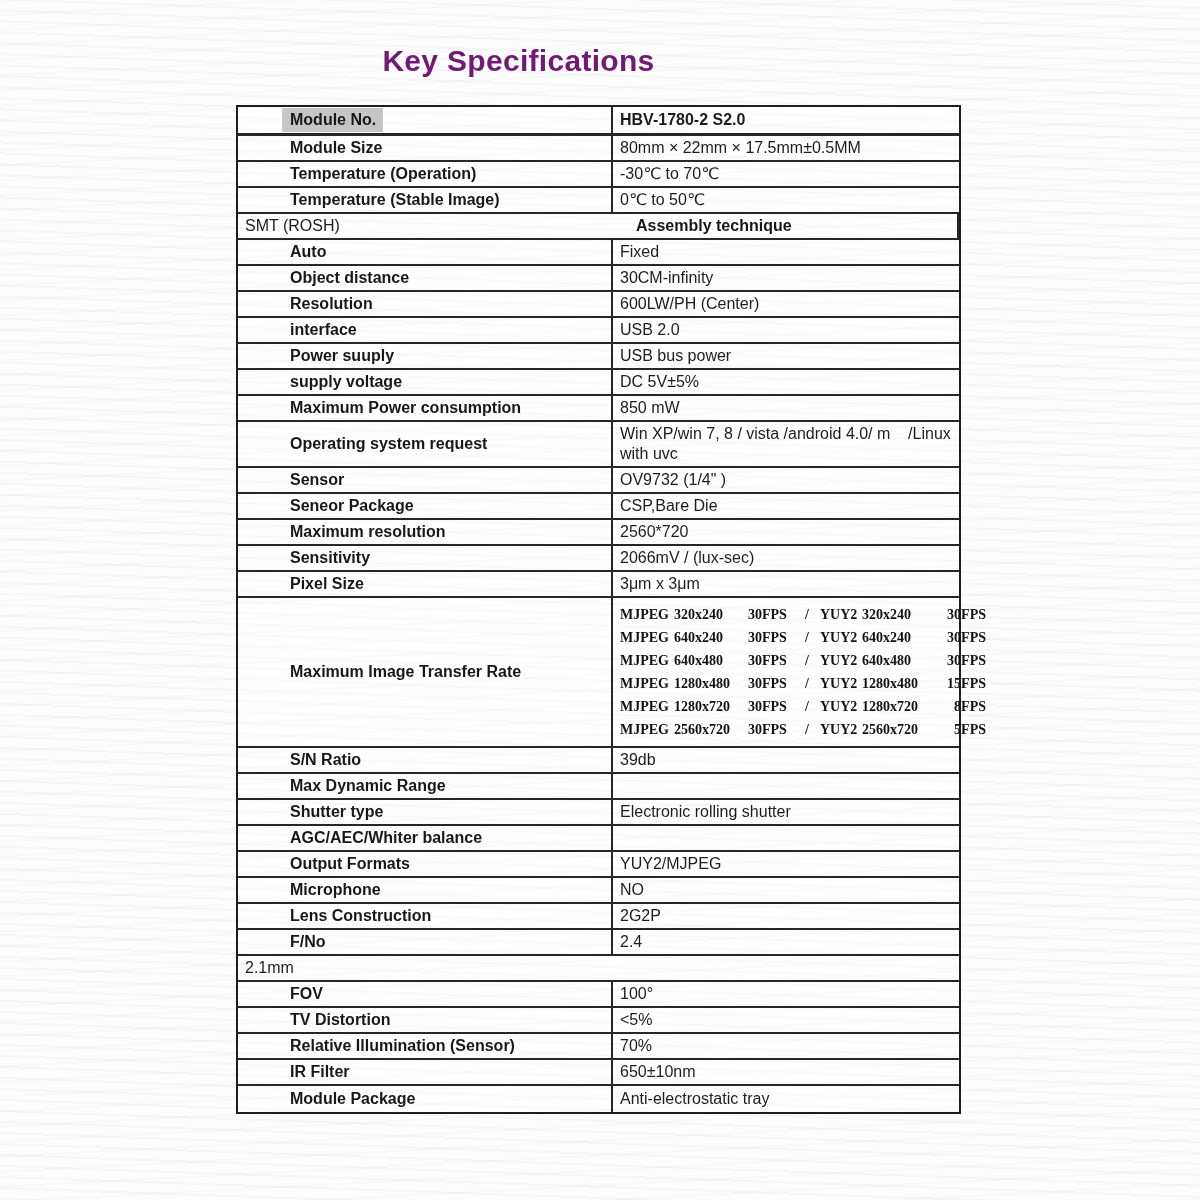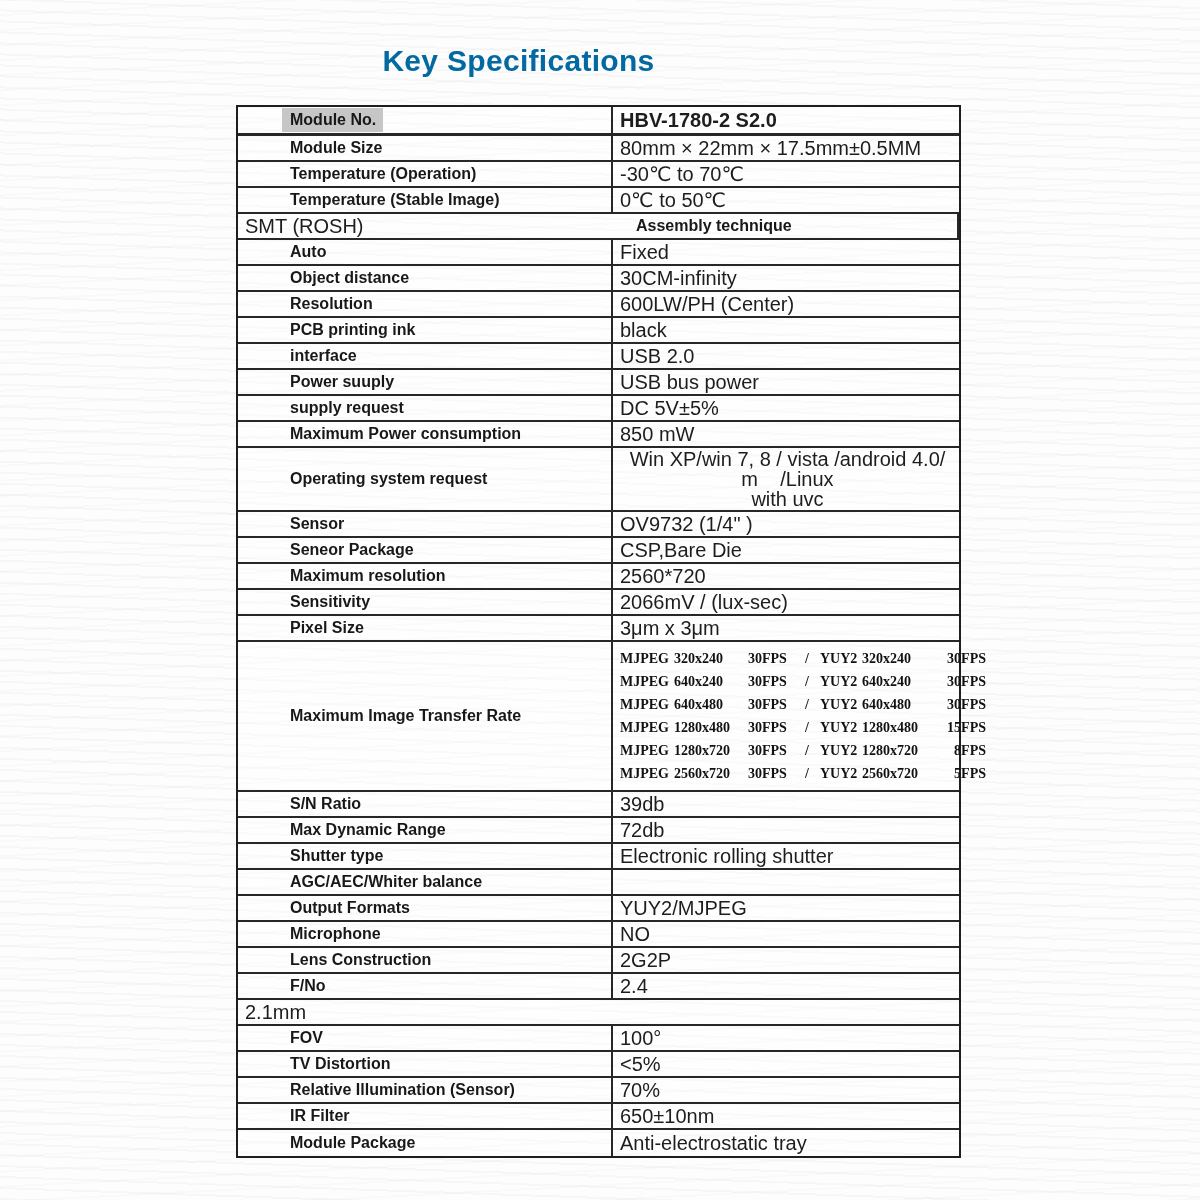--- a/index.html
+++ b/index.html
@@ -16,30 +16,30 @@
     background:
       repeating-linear-gradient(2deg, rgba(110,110,110,0.045) 0 2px, rgba(255,255,255,0) 2px 11px),
       repeating-linear-gradient(-3deg, rgba(130,130,130,0.03) 0 2px, rgba(255,255,255,0) 2px 15px);
     pointer-events: none;
   }
   .page { position: absolute; left: 236px; top: 44px; width: 725px; }
   .title {
     font-size: 30px;
     font-weight: bold;
     letter-spacing: 0.3px;
-    color: #0369a1;
+    color: #701a75;
     width: fit-content;
     margin: 0 auto 27px auto;
     transform: translateX(-80px);
     white-space: nowrap;
   }
   .spec-table { border: 2px solid #1e1e1e; background: rgba(255,255,255,0.4); }
   .row { display: flex; border-bottom: 2px solid #272727; min-height: 26px; }
   .row.first { border-bottom-width: 3px; }
-  .row.tall { min-height: 46px; text-align: center; }
+  .row.tall { min-height: 46px; }
   .row.rate-row { min-height: 148px; }
   .row:last-child { border-bottom: none; }
   .cell { display: flex; align-items: center; }
   .label-cell {
     width: 331px;
     flex: 0 0 331px;
     border-right: 2px solid #272727;
     padding: 1px 6px 1px 8px;
     margin-left: 44px;
   }
@@ -49,21 +49,21 @@
     flex-direction: column;
     align-items: flex-start;
     justify-content: center;
   }
   .label-text { font-weight: bold; font-size: 16px; line-height: 20px; color: #181818; }
   .label-text.highlight {
     background: #c6c6c6;
     margin-left: -8px;
     padding: 2px 7px 2px 8px;
   }
-  .value-text { font-size: 20px; line-height: 20px; white-space: pre-wrap; color: #1d1d1d; }
+  .value-text { font-size: 16px; line-height: 20px; white-space: pre-wrap; color: #1d1d1d; }
   .value-text.bold { font-weight: bold; }
   .rate-row .value-cell { padding: 5px 4px 5px 7px; }
   .rate-line {
     display: flex;
     width: 100%;
     font-family: "Liberation Serif", "DejaVu Serif", serif;
     font-size: 14px;
     line-height: 23px;
     color: #121212;
     font-weight: 600;
@@ -150,28 +150,20 @@
 
   <div class="row">
     <div class="cell label-cell">
       <span class="label-text">Resolution</span>
     </div>
     <div class="cell value-cell">
       <span class="value-text">600LW/PH (Center)</span>
     </div>
   </div>
 
-  <div class="row">
-    <div class="cell label-cell">
-      <span class="label-text">PCB printing ink</span>
-    </div>
-    <div class="cell value-cell">
-      <span class="value-text">black</span>
-    </div>
-  </div>
 
   <div class="row">
     <div class="cell label-cell">
       <span class="label-text">interface</span>
     </div>
     <div class="cell value-cell">
       <span class="value-text">USB 2.0</span>
     </div>
   </div>
 
@@ -179,21 +171,21 @@
     <div class="cell label-cell">
       <span class="label-text">Power suuply</span>
     </div>
     <div class="cell value-cell">
       <span class="value-text">USB bus power</span>
     </div>
   </div>
 
   <div class="row">
     <div class="cell label-cell">
-      <span class="label-text">supply request</span>
+      <span class="label-text">supply voltage</span>
     </div>
     <div class="cell value-cell">
       <span class="value-text">DC 5V±5%</span>
     </div>
   </div>
 
   <div class="row">
     <div class="cell label-cell">
       <span class="label-text">Maximum Power consumption</span>
     </div>
@@ -331,23 +323,20 @@
     </div>
     <div class="cell value-cell">
       <span class="value-text">39db</span>
     </div>
   </div>
 
   <div class="row">
     <div class="cell label-cell">
       <span class="label-text">Max Dynamic Range</span>
     </div>
-    <div class="cell value-cell">
-      <span class="value-text">72db</span>
-    </div>
   </div>
 
   <div class="row">
     <div class="cell label-cell">
       <span class="label-text">Shutter type</span>
     </div>
     <div class="cell value-cell">
       <span class="value-text">Electronic rolling shutter</span>
     </div>
   </div>

